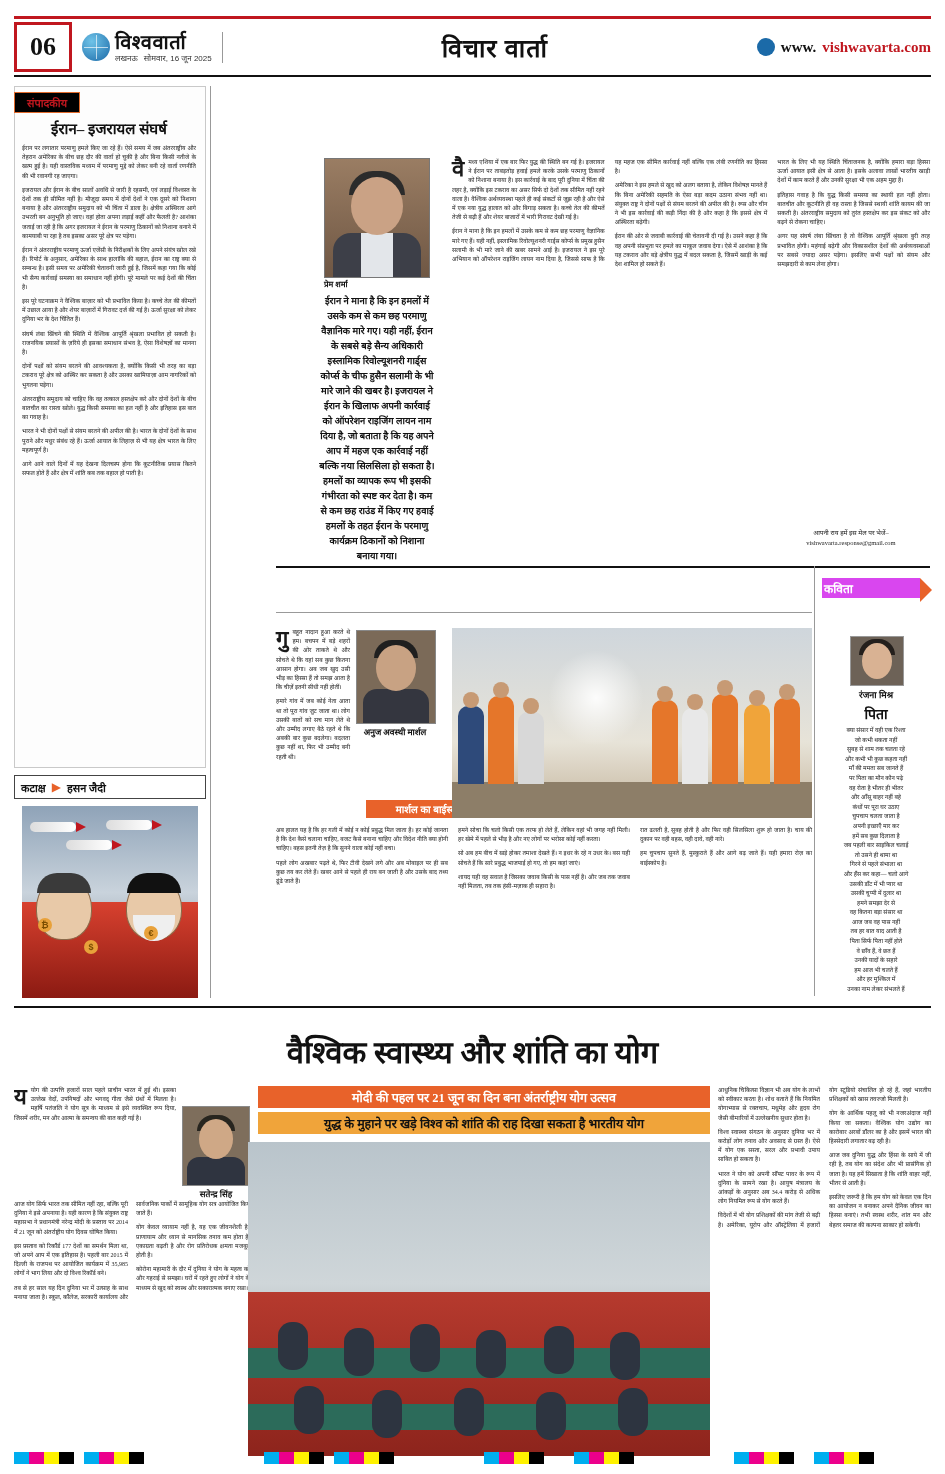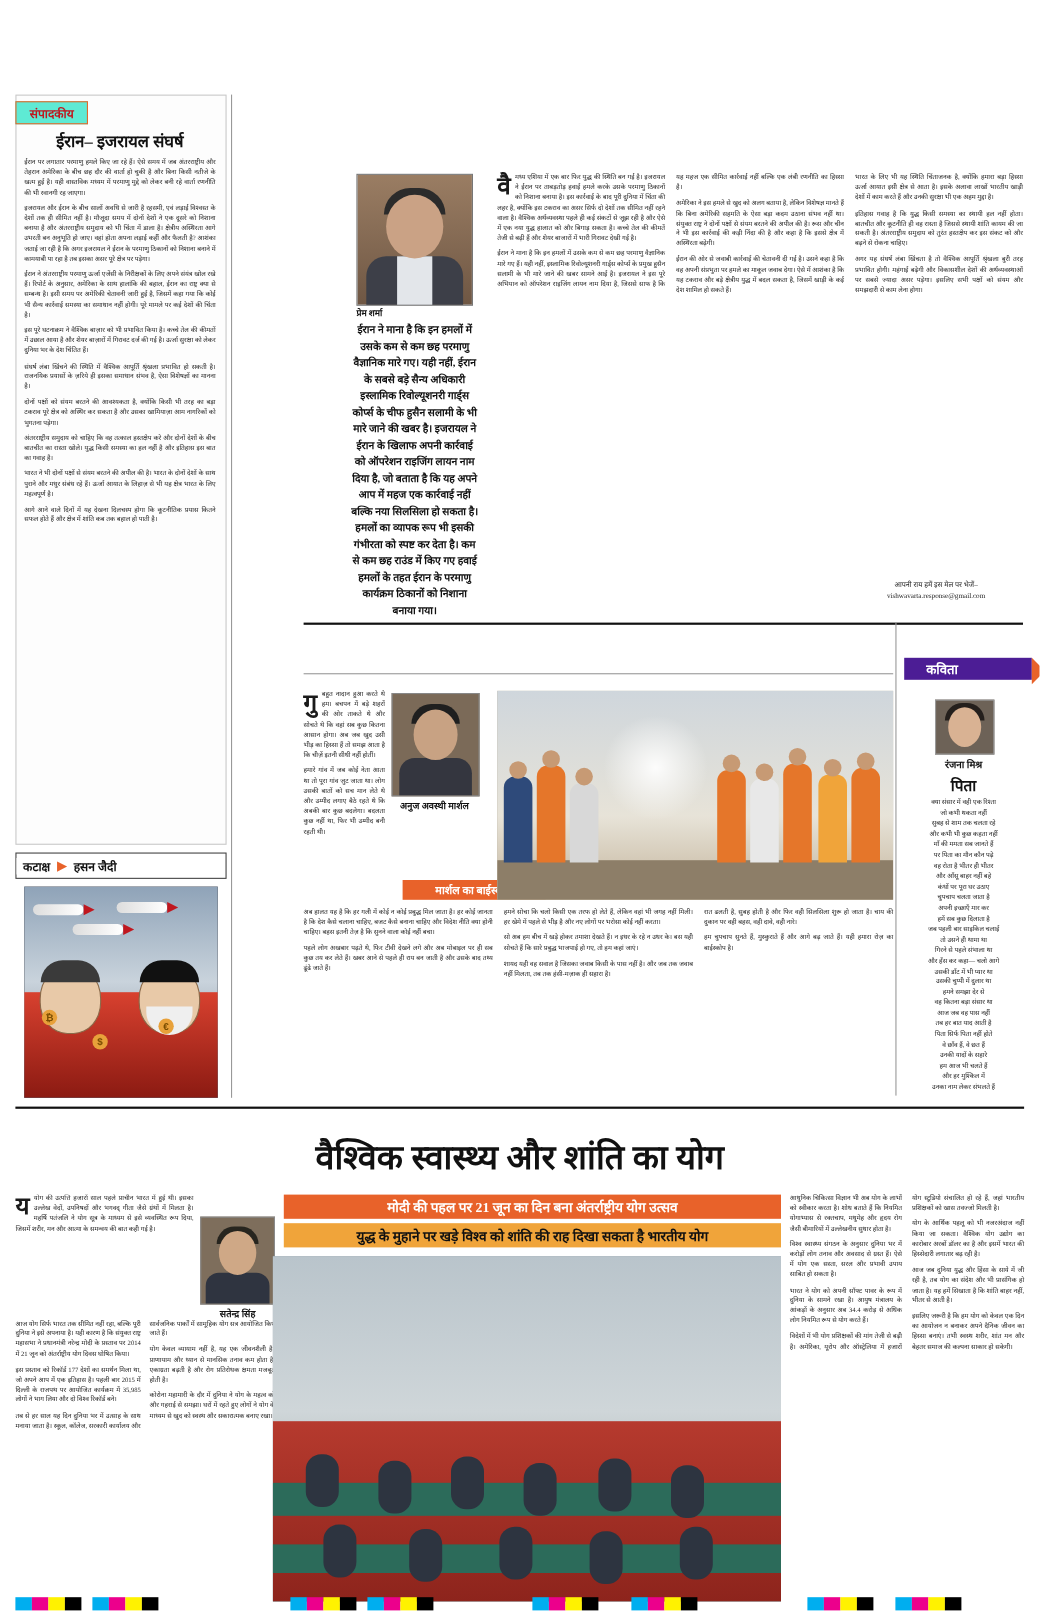--- a/index.html
+++ b/index.html
@@ -15,29 +15,29 @@
   .globe:before{content:"";position:absolute;left:2px;top:50%;width:24px;height:1px;background:rgba(255,255,255,.65);}
   .brand{line-height:1;}
   .brand .b1{font-size:20px;font-weight:bold;font-family:"Liberation Serif",serif;letter-spacing:.5px;}
   .brand .b2{font-size:8px;color:#333;margin-top:3px;display:flex;gap:6px;}
   .centre-title{flex:1;text-align:center;font-family:"Liberation Serif",serif;font-size:25px;font-weight:bold;letter-spacing:1px;}
   .site{display:flex;align-items:center;gap:6px;font-size:15px;font-weight:bold;font-family:"Liberation Serif",serif;}
   .site .ic{width:18px;height:18px;border-radius:50%;background:#1b6aa8;}
   .site .dom{color:#c0171f;}
   .site .www{color:#111;}
 
-  .hd-ribbon{position:absolute;background:#4c1d95;color:#fff;font-weight:bold;font-family:"Liberation Serif",serif;display:flex;align-items:center;padding-left:20px;margin-top:20px;}
+  .hd-ribbon{position:absolute;background:#d946ef;color:#fff;font-weight:bold;font-family:"Liberation Serif",serif;display:flex;align-items:center;padding-left:2px;}
   .hd-ribbon:after{content:"";position:absolute;right:-12px;top:0;border-top:12px solid transparent;border-bottom:12px solid transparent;border-left:12px solid #e8622a;}
 
   .hindi-body{font-family:"Liberation Serif",serif;font-size:6.0px;line-height:9.2px;text-align:justify;color:#1a1a1a;}
   .hindi-body p{margin:0 0 5px 0;}
 
   
   .edit-col{position:absolute;left:14px;top:86px;width:190px;height:680px;border:1px solid #c9c9c9;background:#fdfdfd;}
-  .edit-tag{position:absolute;left:14px;top:92px;background:#5eead4;border:1px solid #e06a2c;color:#c0171f;font-family:"Liberation Serif",serif;font-weight:bold;font-size:11px;padding:2px 12px;}
+  .edit-tag{position:absolute;left:14px;top:92px;background:#000000;border:1px solid #e06a2c;color:#c0171f;font-family:"Liberation Serif",serif;font-weight:bold;font-size:11px;padding:2px 12px;}
   .edit-title{position:absolute;left:20px;top:118px;width:178px;text-align:center;font-family:"Liberation Serif",serif;font-size:15px;font-weight:bold;}
   .edit-text{position:absolute;left:22px;top:144px;width:174px;height:610px;}
 
   
   .katak-bar{position:absolute;left:14px;top:775px;width:190px;height:22px;border:1px solid #444;display:flex;align-items:center;}
   .katak-label{background:#fff;color:#111;font-family:"Liberation Serif",serif;font-weight:bold;font-size:11px;padding:0 6px;}
   .katak-arrow{color:#e8622a;font-size:12px;margin-right:6px;}
   .katak-name{font-family:"Liberation Serif",serif;font-weight:bold;font-size:11px;}
   .cartoon{position:absolute;left:22px;top:806px;width:176px;height:192px;background:linear-gradient(#2b2f3a,#1a1d25);overflow:hidden;}
   .cart-sky{position:absolute;inset:0;background:linear-gradient(#8fa3b8,#c9d3dc 45%,#6c7686);}
@@ -114,20 +114,39 @@
   .cb-group{position:absolute;top:0;display:flex;}
   .cb{width:15px;height:12px;}
 
   .sep{position:absolute;background:#111;}
 </style>
 </head>
 <body>
 
 <div class="page">
 
+  <div class="masthead">
+    <div class="pageno">06</div>
+    <div class="logo-block">
+      <div class="globe"></div>
+      <div class="brand">
+        <div class="b1">विश्ववार्ता</div>
+        <div class="b2">
+          <span>लखनऊ</span>
+          <span>सोमवार, 16 जून 2025</span>
+        </div>
+      </div>
+    </div>
+    <div class="centre-title">विचार वार्ता</div>
+    <div class="site">
+      <span class="ic"></span>
+      <span class="www">www.</span>
+        <span class="dom">vishwavarta.com</span>
+    </div>
+  </div>
 
   <div class="edit-col"></div>
   <div class="edit-tag">संपादकीय</div>
   <div class="edit-title">ईरान– इजरायल संघर्ष</div>
   <div class="edit-text hindi-body">
     <p>ईरान पर लगातार परमाणु हमले किए जा रहे हैं। ऐसे समय में जब अंतरराष्ट्रीय और तेहरान अमेरिका के बीच छह दौर की वार्ता हो चुकी है और बिना किसी नतीजे के खत्म हुई है। यही वास्तविक मध्यम में परमाणु मुद्दे को लेकर बनी रहे वार्ता रणनीति की भी रवानगी रह जाएगा।</p>
     <p>इजरायल और ईरान के बीच सालों अवधि से जारी है रहसमी, एवं लड़ाई विश्वस्त के देशों तक ही सीमित नहीं है। मौजूदा समय में दोनों देशों ने एक दूसरे को निशाना बनाया है और अंतरराष्ट्रीय समुदाय को भी चिंता में डाला है। क्षेत्रीय अस्थिरता आगे उभरती बन अनुभूति हो जाए। वहां होता अपना लड़ाई कहीं और फैलती है? आशंका जताई जा रही है कि अगर इजरायल ने ईरान के परमाणु ठिकानों को निशाना बनाने में कामयाबी पा रहा है तब इसका असर पूरे क्षेत्र पर पड़ेगा।</p>
     <p>ईरान ने अंतरराष्ट्रीय परमाणु ऊर्जा एजेंसी के निरीक्षकों के लिए अपने संयंत्र खोल रखे हैं। रिपोर्ट के अनुसार, अमेरिका के साथ हालांकि की बहाल, ईरान का राष्ट्र क्या से सम्बन्ध है। इसी समय पर अमेरिकी चेतावनी जारी हुई है, जिसमें कहा गया कि कोई भी सैन्य कार्रवाई समस्या का समाधान नहीं होगी। पूरे मामले पर कई देशों की चिंता है।</p>
     <p>इस पूरे घटनाक्रम ने वैश्विक बाज़ार को भी प्रभावित किया है। कच्चे तेल की कीमतों में उछाल आया है और शेयर बाज़ारों में गिरावट दर्ज की गई है। ऊर्जा सुरक्षा को लेकर दुनिया भर के देश चिंतित हैं।</p>
     <p>संघर्ष लंबा खिंचने की स्थिति में वैश्विक आपूर्ति श्रृंखला प्रभावित हो सकती है। राजनयिक प्रयासों के ज़रिये ही इसका समाधान संभव है, ऐसा विशेषज्ञों का मानना है।</p>

